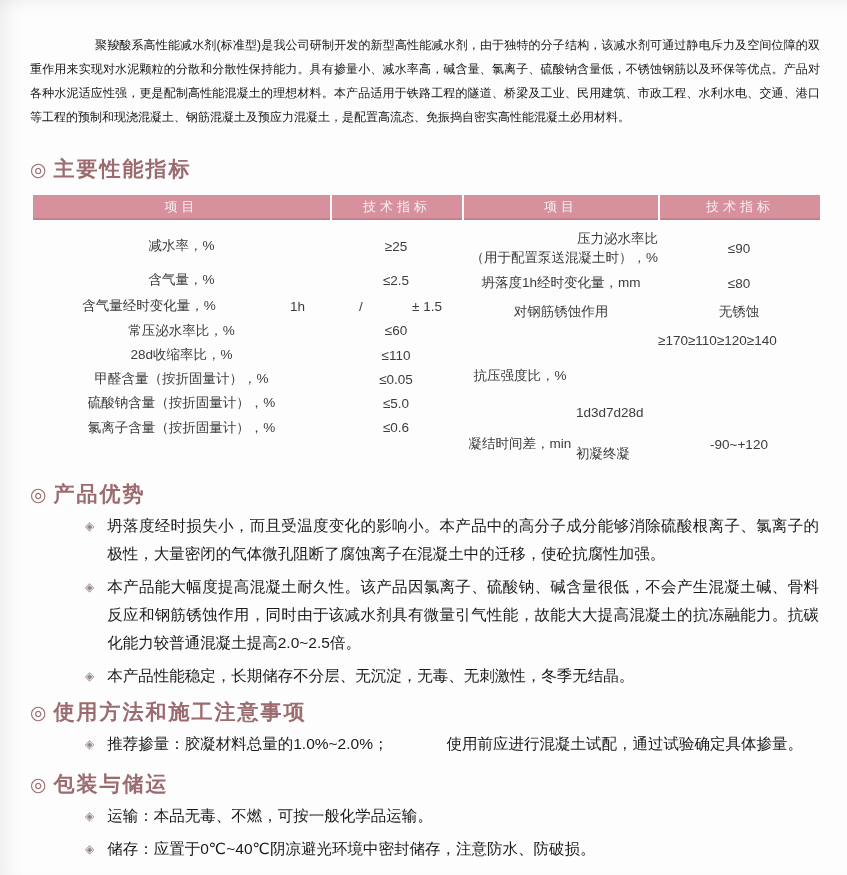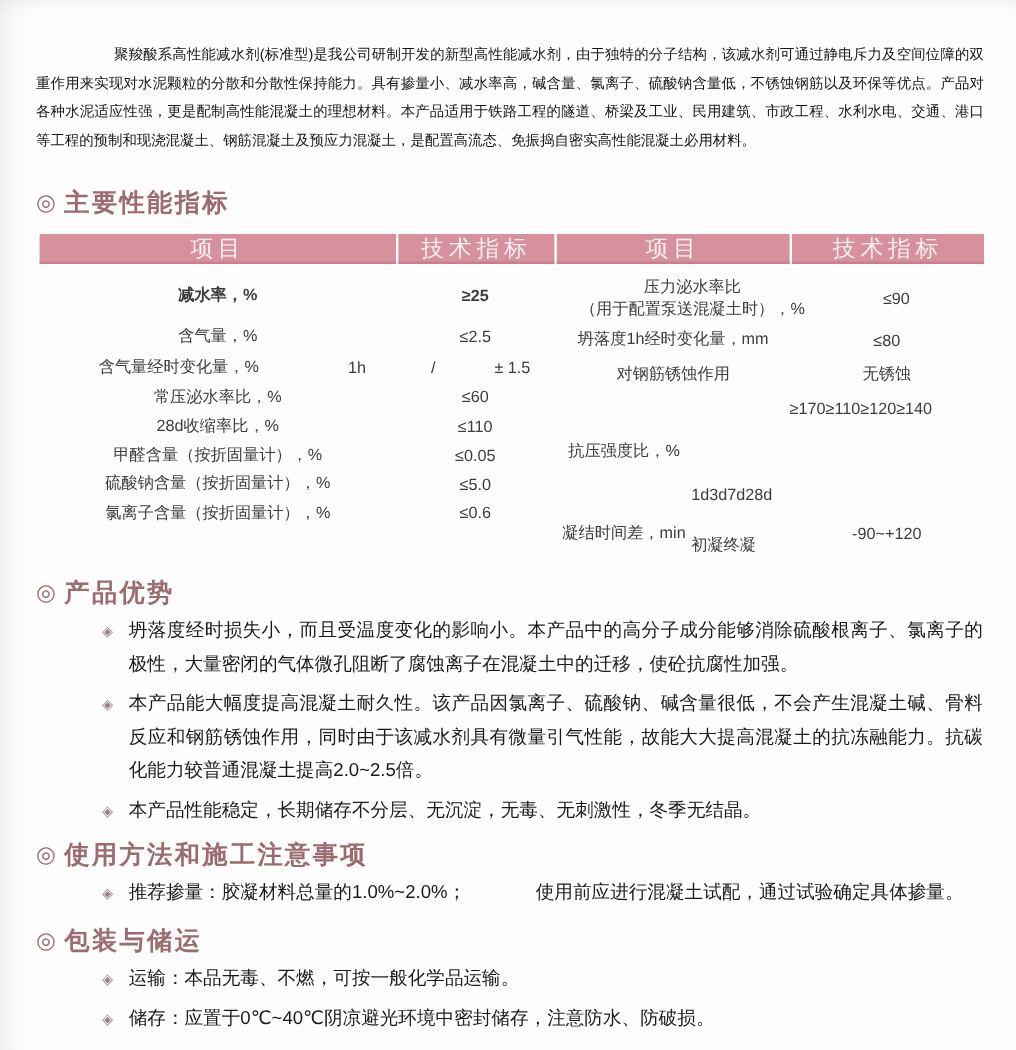--- a/index.html
+++ b/index.html
@@ -29,36 +29,36 @@
   }
   .sec .marker{font-size:19px;font-weight:400;letter-spacing:0;font-family:"DejaVu Sans",sans-serif;line-height:1;}
   .mt1{margin-top:26px;} .mt2{margin-top:16px;} .mt3{margin-top:8px;} .mt4{margin-top:12px;}
 
   
   .spec{width:787px;margin:12px 0 0 33px;font-size:13.5px;color:#3c3c3c;}
   .thead{display:flex;gap:2px;}
   .th{
     background:#d6919d;color:#f7eff1;
     height:23px;display:flex;align-items:center;justify-content:center;
-    font-size:19px;letter-spacing:4px;
+    font-size:13px;letter-spacing:4px;
     border-bottom:2px solid #c57f8d;
   }
   .w1{width:297px;} .w2{width:130px;} .w3{width:194px;} .w4{width:160px;}
   .tbody{display:flex;gap:2px;padding-top:6px;}
   .lcol{width:429px;} .rcol{width:356px;}
   .lrow,.rrow{display:flex;align-items:center;}
   .lrow .li{width:297px;text-align:center;}
   .lrow .lv{flex:1;text-align:center;}
-  .h40{height:40px;font-weight:bold;} .h28{height:28px;} .h24{height:24px;} .h25{height:25px;}
+  .h40{height:40px;} .h28{height:28px;} .h24{height:24px;} .h25{height:25px;}
   .h44{height:44px;} .h26{height:26px;} .h32{height:32px;}
   .li3{width:232px;text-align:center;}
   .s1{width:65px;text-align:center;} .s2{width:62px;text-align:center;} .s3{flex:1;text-align:center;}
   .rrow .ri{width:194px;text-align:center;}
   .rrow .rv{flex:1;text-align:center;}
-  .ri2l{width:194px;text-align:center;line-height:19px;margin-left:16px;}
+  .ri2l{width:194px;text-align:right;line-height:19px;}
   .group{display:flex;align-items:stretch;}
   .gl{width:112px;display:flex;align-items:center;justify-content:center;text-align:center;}
   .ga{width:82px;display:flex;flex-direction:row;align-items:flex-end;}
   .ga>div{display:flex;align-items:center;justify-content:center;}
   .gv{flex:1;display:flex;flex-direction:row;}
   .gv>div{display:flex;align-items:center;justify-content:center;}
   .g4 .ga>div,.g4 .gv>div{height:24px;}
   .g2 .ga>div{height:20px;}
   .gvspan{flex:1;display:flex;align-items:center;justify-content:center;}
   .g4{height:96px;} .g2{height:40px;}

